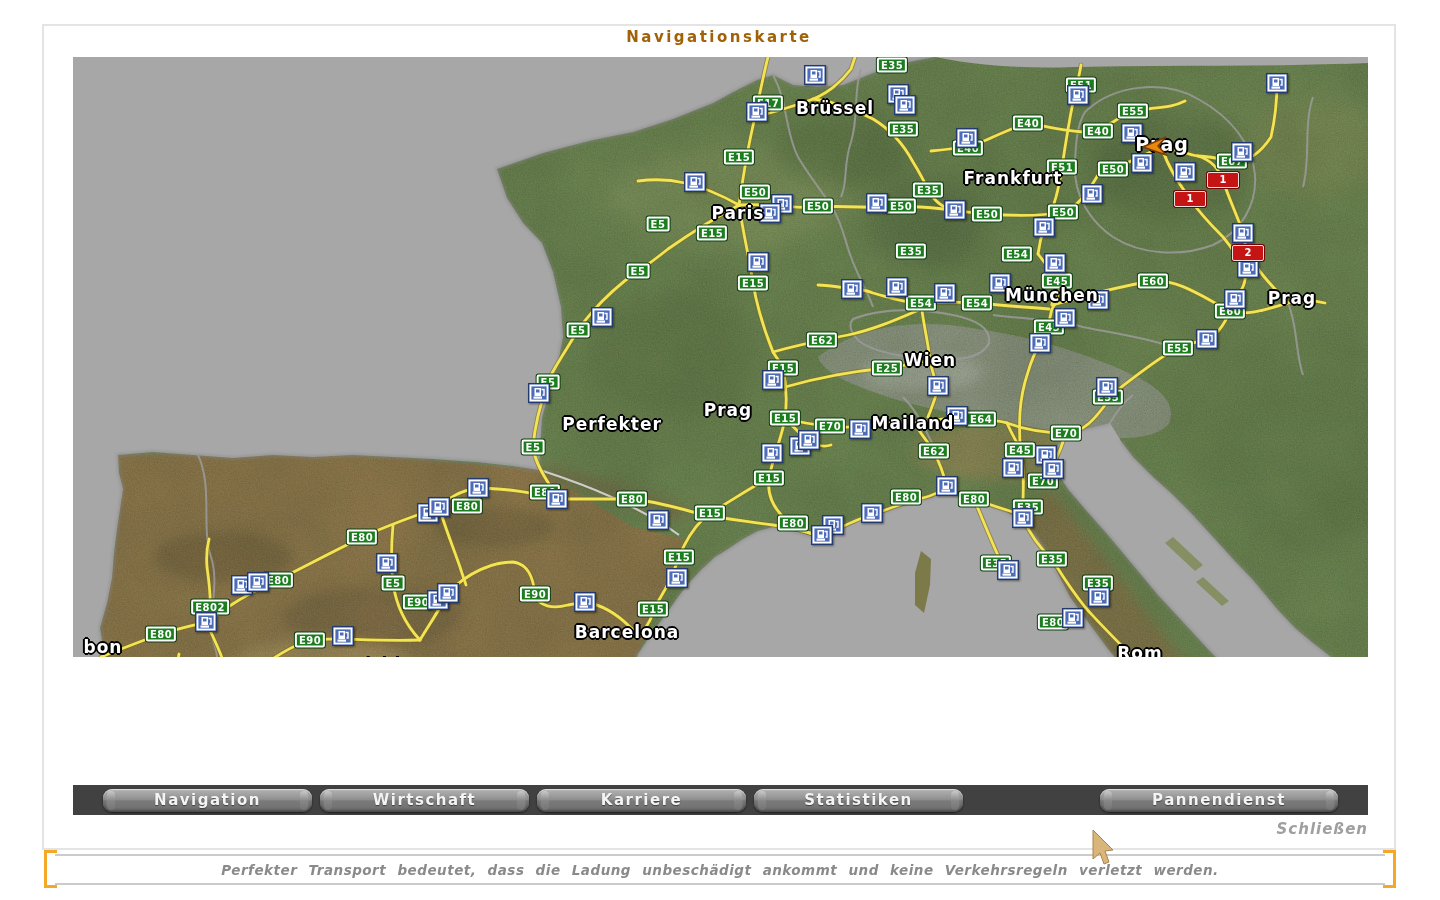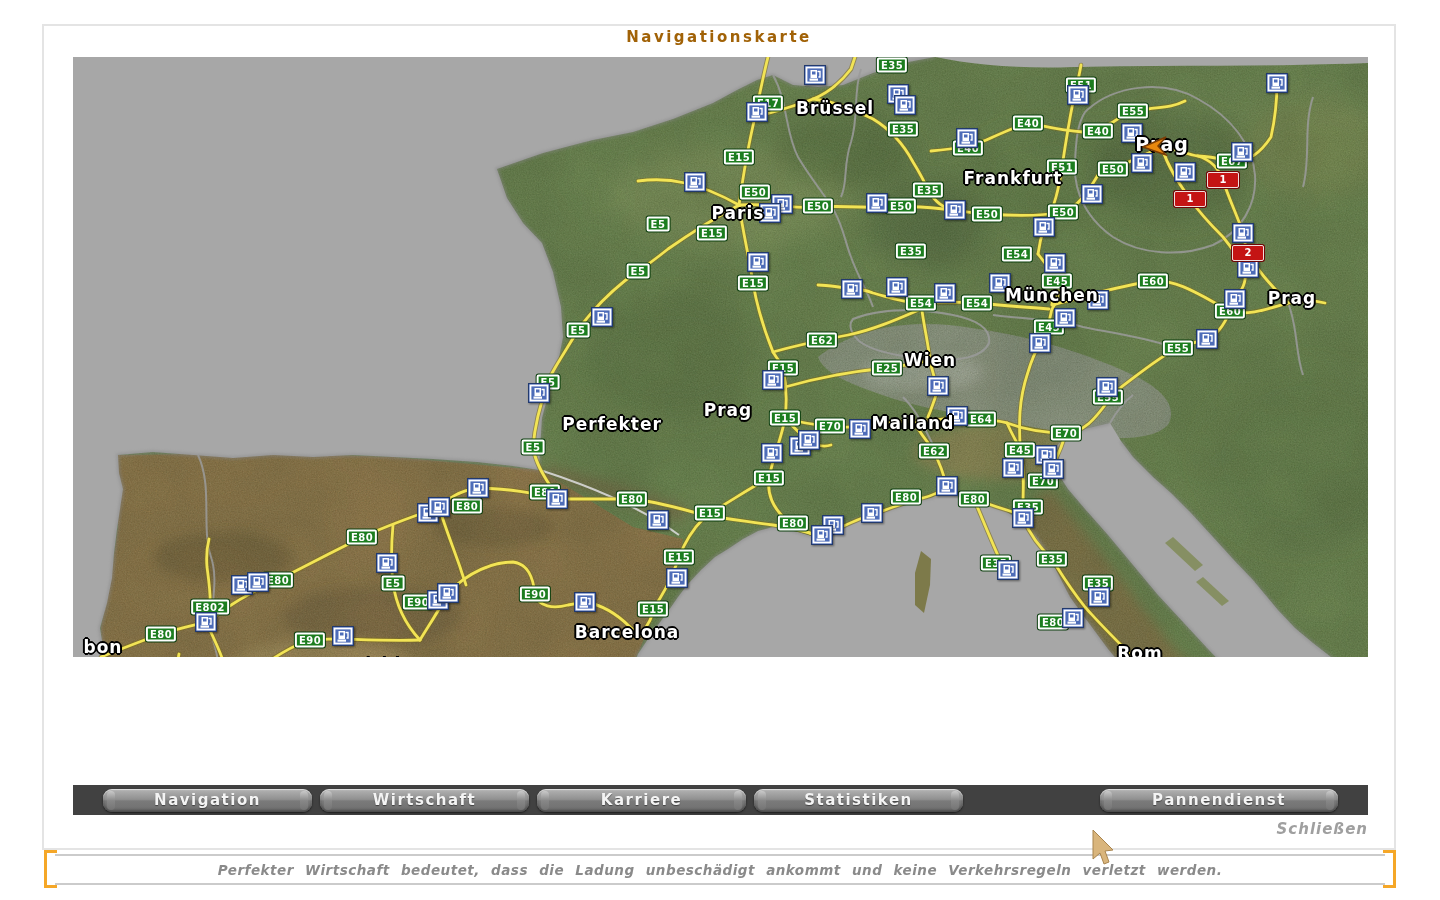--- a/index.html
+++ b/index.html
@@ -982,20 +982,20 @@
       <div class="tb-btn">Karriere</div>
       <div class="tb-btn">Statistiken</div>
       <div class="tb-btn last">Pannendienst</div>
     </div>
   <div class="close-link">Schließen</div>
 </div>
 
 <div class="statusbar">
   <div class="bracket left"></div>
   <div class="status-inner">
-    <span>Perfekter Wirtschaft bedeutet, dass die Ladung unbeschädigt ankommt und keine Verkehrsregeln verletzt werden.</span>
+    <span>Perfekter Transport bedeutet, dass die Ladung unbeschädigt ankommt und keine Verkehrsregeln verletzt werden.</span>
   </div>
   <div class="bracket right"></div>
 </div>
 
 <svg class="cursor" width="28" height="38" viewBox="0 0 28 38">
   <path d="M3,0 L3,29 L10,23 L14,34 L19,32 L15,21 L23,20 Z" fill="#d9b57c" stroke="#a9854f" stroke-width="1"></path>
 </svg>
 
 </body></html>

